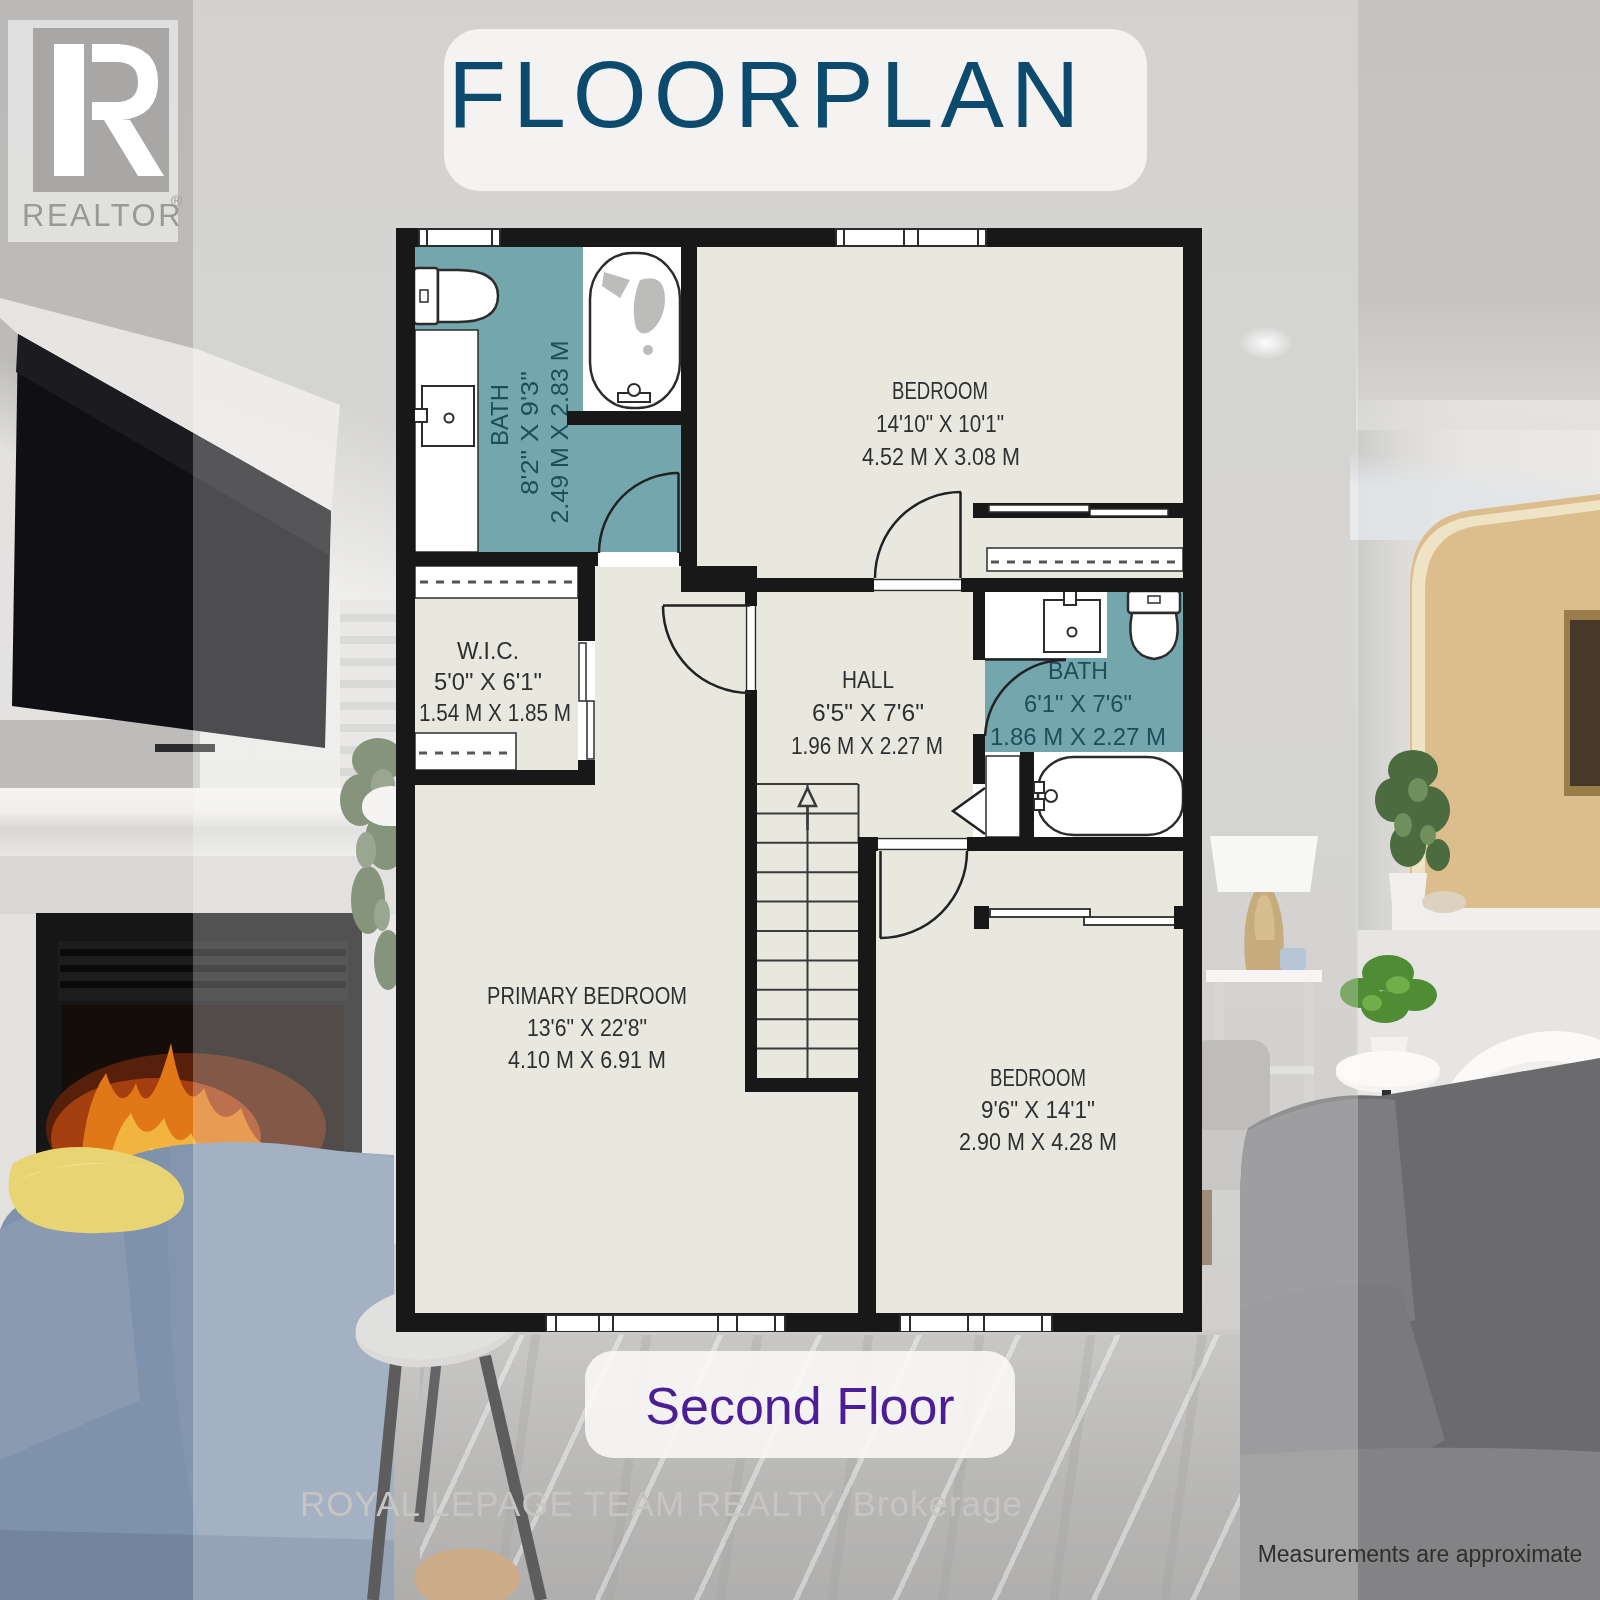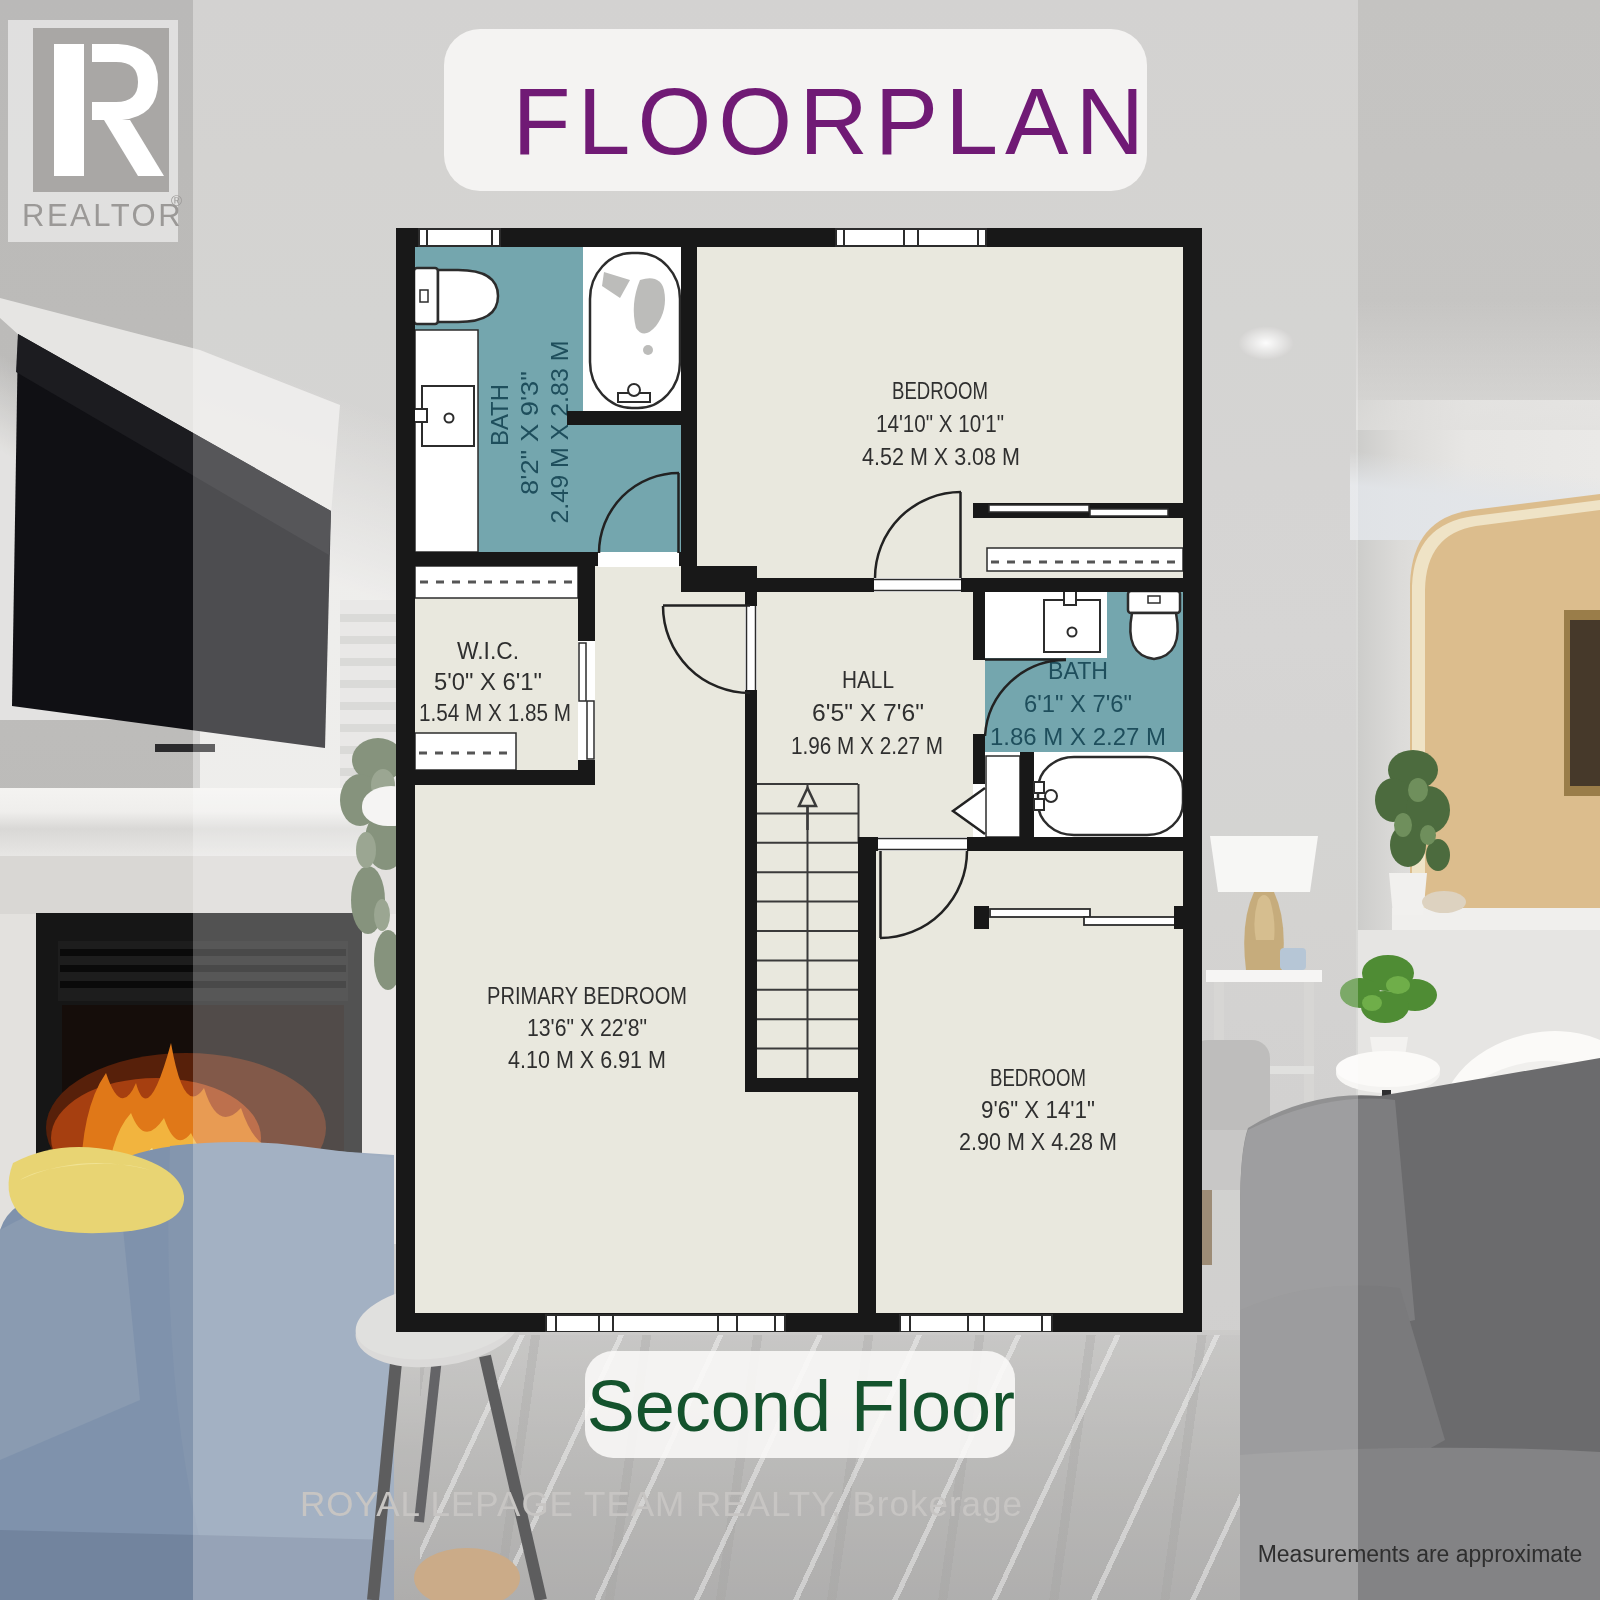--- a/index.html
+++ b/index.html
@@ -198,22 +198,22 @@
       <path d="M96,100 h26 l34,56 h-26 z"></path>
     </g>
     <path d="M84,42 h24 q22,0 22,20 q0,20 -22,20 h-24 z" fill="#a9a7a5"></path>
     <text x="14" y="206" font-size="31" letter-spacing="2.5" fill="#9b9997">REALTOR</text>
     <text x="163" y="186" font-size="15" fill="#9b9997">®</text>
   </svg>
 </div>
 
 <div class="abs" style="left:444px;top:29px;width:703px;height:162px;border-radius:36px;
   background:rgba(248,247,246,0.88);"></div>
-<div class="abs" style="left:448px;top:54px;width:703px;height:134px;
-  font-size:95px;letter-spacing:7px;color:#701a75;text-align:right;line-height:134px;">FLOORPLAN</div>
+<div class="abs" style="left:448px;top:27px;width:703px;height:134px;
+  font-size:95px;letter-spacing:7px;color:#0c4a6e;text-align:left;line-height:134px;">FLOORPLAN</div>
 
 <div class="abs" id="planbox" style="left:396px;top:227px;width:806px;height:1105px;">
 <svg width="806" height="1105" viewBox="396 227 806 1105" font-family="Liberation Sans, sans-serif">
 
 <rect x="405" y="237" width="788" height="1086" fill="#e9e8de"></rect>
 
 <rect x="415" y="246" width="266" height="312" fill="#74a6ae"></rect>
 
 <rect x="985" y="590" width="200" height="164" fill="#74a6ae"></rect>
 
@@ -443,19 +443,19 @@
   <line x1="984" y1="1315" x2="984" y2="1332" stroke="#2c2c2c" stroke-width="2"></line>
   <line x1="1042" y1="1315" x2="1042" y2="1332" stroke="#2c2c2c" stroke-width="2"></line>
 </g>
 
 </svg>
 </div>
 
 <div class="abs" style="left:585px;top:1351px;width:430px;height:107px;border-radius:28px;
   background:rgba(250,249,248,0.88);"></div>
 <div class="abs" style="left:585px;top:1371px;width:430px;height:70px;
-  font-size:72px;color:#14532d;text-align:right;line-height:70px;">Second Floor</div>
+  font-size:52px;color:#4c1d95;text-align:center;line-height:70px;">Second Floor</div>
 
 <div class="abs" style="left:300px;top:1484px;width:1000px;text-align:left;
   font-size:35px;letter-spacing:1px;color:#c7c5c3;">ROYAL LEPAGE TEAM REALTY, Brokerage</div>
 
 <div class="abs" style="left:1215px;top:1541px;width:410px;text-align:center;
   font-size:23px;color:#2e2e2e;">Measurements are approximate</div>
 
 </body></html>

